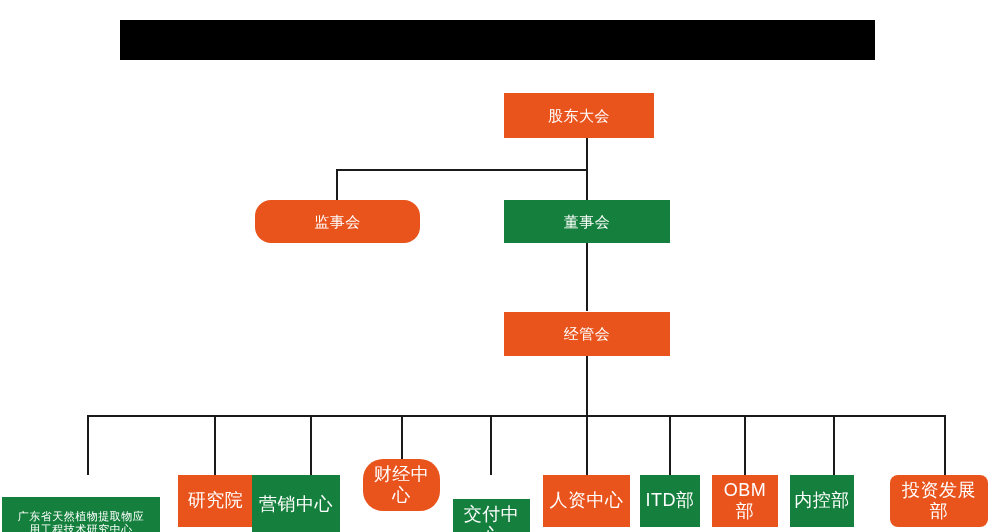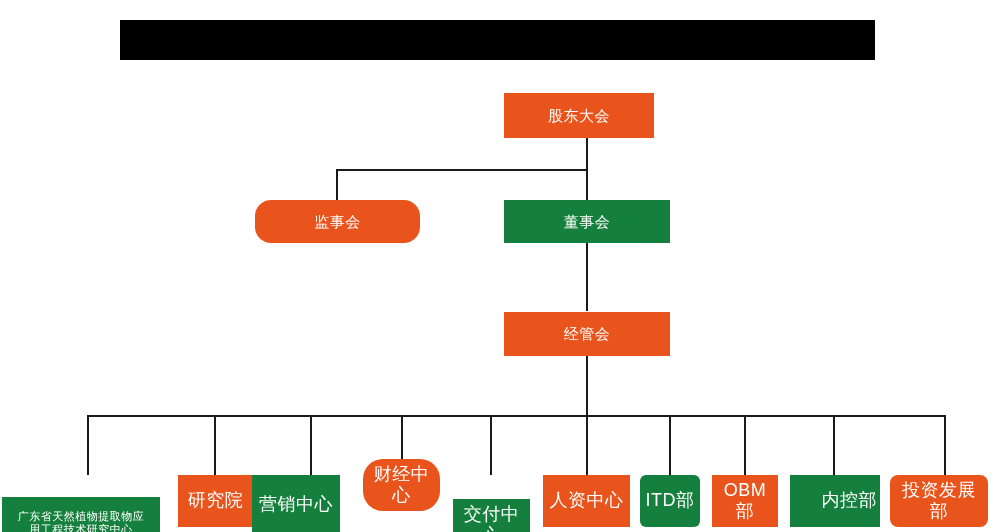--- a/index.html
+++ b/index.html
@@ -111,26 +111,26 @@
   </div>
   <div class="node tone-dark size-md" style="left:363px; top:459px; width:77px; height:52px;border-radius:20px;">
     <span class="node-label">财经中心</span>
   </div>
   <div class="node tone-light size-md" style="left:453px; top:475px; width:77px; height:52px;margin-top:24px;">
     <span class="node-label">交付中心</span>
   </div>
   <div class="node tone-dark size-md" style="left:543px; top:475px; width:87px; height:52px;">
     <span class="node-label">人资中心</span>
   </div>
-  <div class="node tone-light size-md" style="left:640px; top:475px; width:60px; height:52px;border-radius:6px;">
+  <div class="node tone-light size-md" style="left:640px; top:475px; width:60px; height:52px;">
     <span class="node-label">ITD部</span>
   </div>
   <div class="node tone-dark size-md" style="left:712px; top:475px; width:66px; height:52px;">
     <span class="node-label">OBM部</span>
   </div>
-  <div class="node tone-light size-md" style="left:790px; top:475px; width:90px; height:52px;justify-content:flex-end;">
+  <div class="node tone-light size-md" style="left:790px; top:475px; width:64px; height:52px;">
     <span class="node-label">内控部</span>
   </div>
   <div class="node tone-dark size-md" style="left:890px; top:475px; width:98px; height:52px;border-radius:8px;">
     <span class="node-label">投资发展部</span>
   </div>
 
 </div>
 
 </body></html>

